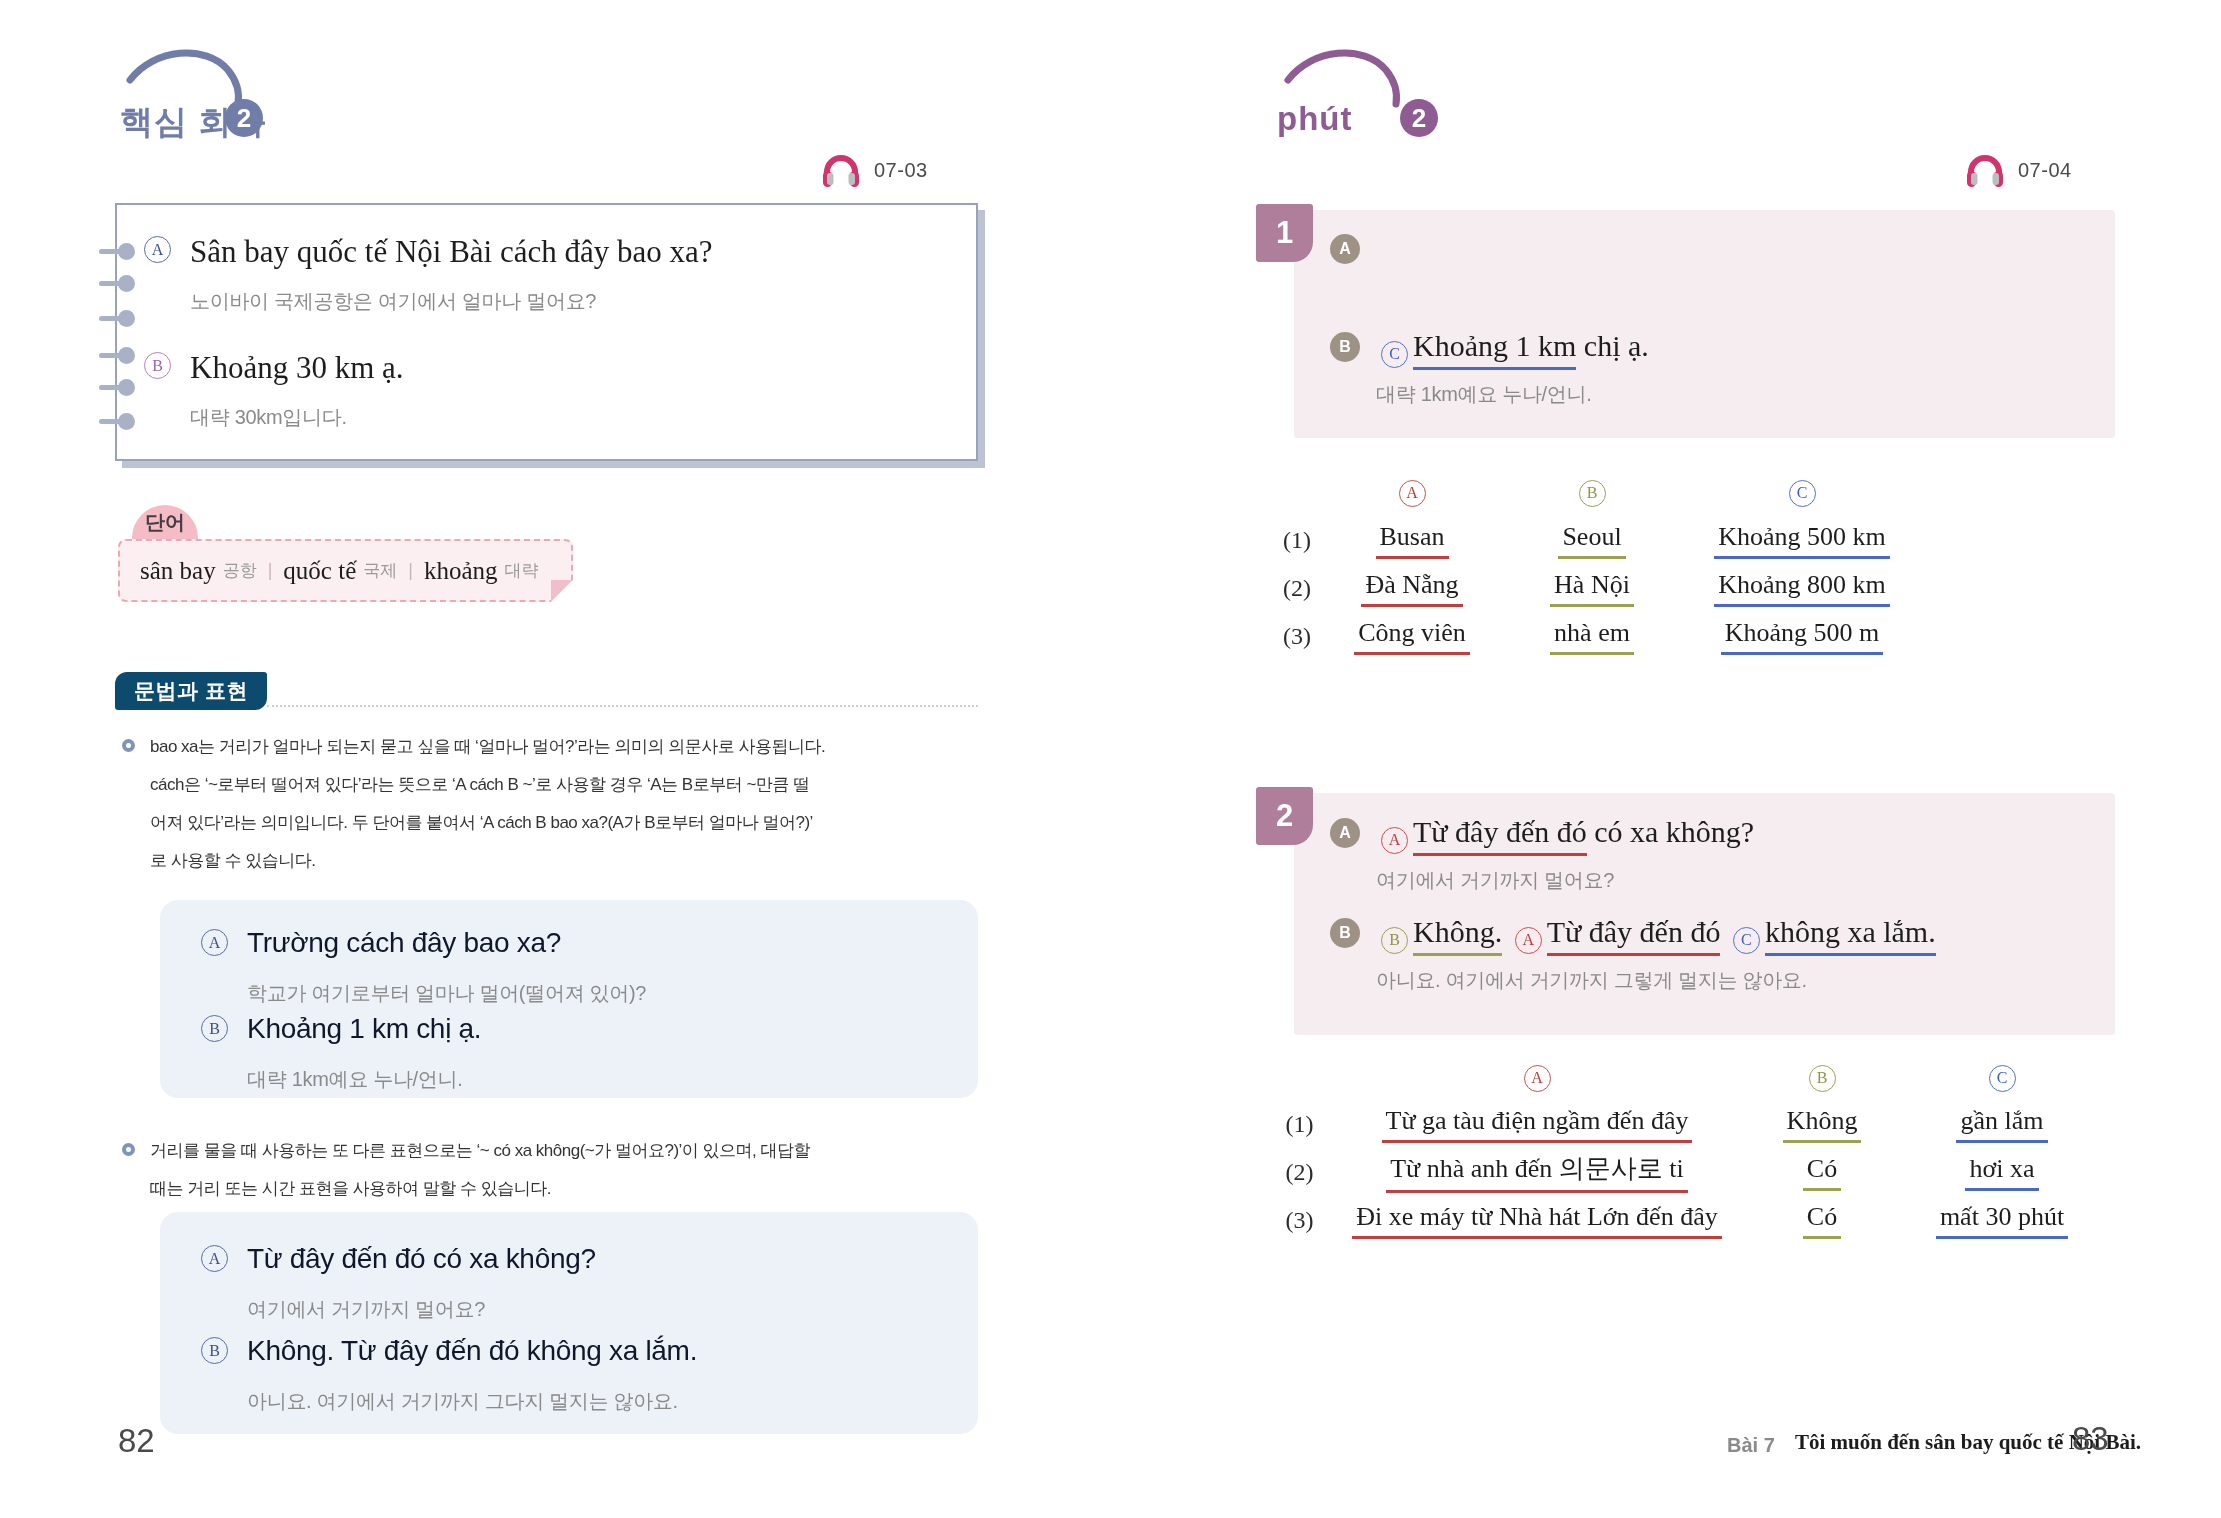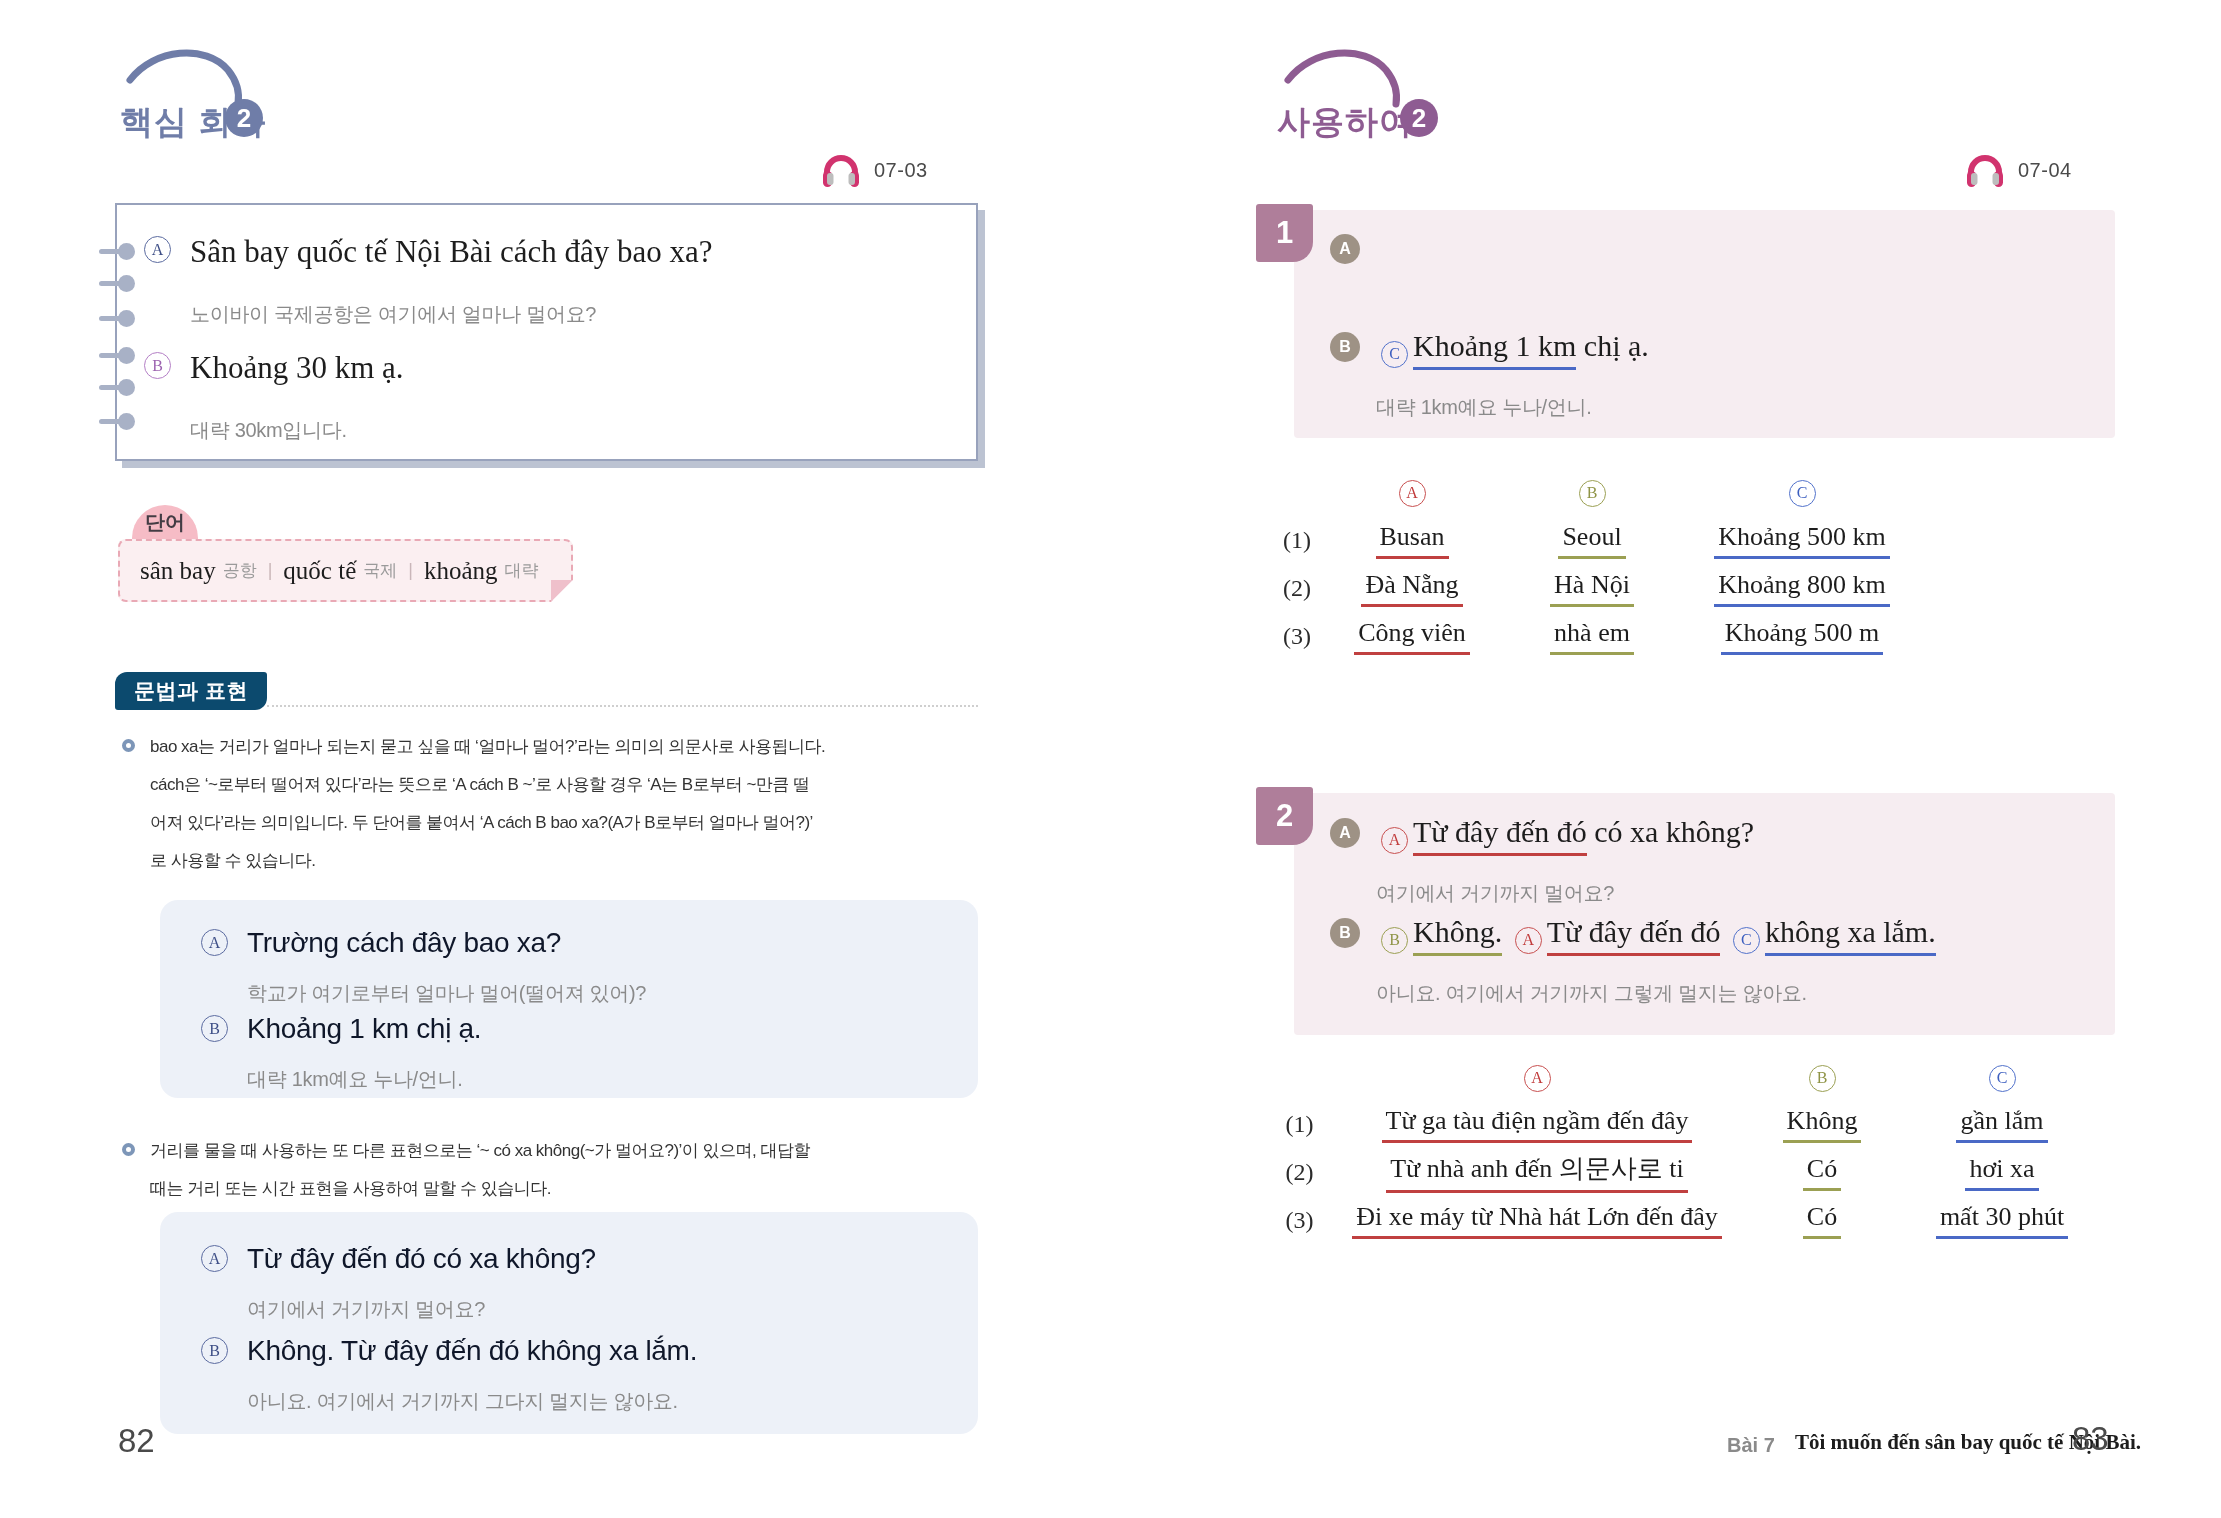--- a/index.html
+++ b/index.html
@@ -31,21 +31,21 @@
   .dlg-row { position:absolute; left:22px; display:flex; gap:14px; align-items:flex-start; }
   .clab { display:inline-flex; width:27px; height:27px; border:1.5px solid; border-radius:50%;
           align-items:center; justify-content:center; font-family:"Liberation Serif", serif;
           font-size:16px; flex:none; margin:0 5px; position:relative; top:3px; }
   .clab.navy  { color:#3D4E86; border-color:#5B6BA0; }
   .clab.violet{ color:#9C63B0; border-color:#B47FC6; }
   .clab.red   { color:#C13B3B; border-color:#C85050; }
   .clab.olive { color:#8F9446; border-color:#9BA053; }
   .clab.blue  { color:#3C5EBF; border-color:#5272CB; }
   .viet-serif { font-family:"Liberation Serif", serif; font-size:31px; color:#1d1d1d; line-height:1.25; }
-  .kor-sub { font-size:20px; color:#8A8A8A; margin-top:29px; letter-spacing:-0.3px; }
+  .kor-sub { font-size:20px; color:#8A8A8A; margin-top:16px; letter-spacing:-0.3px; }
 
   
   .vocab-tag { position:absolute; left:132px; top:505px; width:66px; height:35px; background:#F6BCC6;
                border-radius:33px 33px 0 0; display:flex; align-items:center; justify-content:center;
                font-size:20px; font-weight:bold; color:#433C44; }
   .vocab-box { position:absolute; left:118px; top:539px; width:455px; height:63px; background:#FBEFF1;
                border:2px dashed #E9A9B5; border-radius:8px; display:flex; align-items:center; padding:0 20px; }
   .v-viet { font-family:"Liberation Serif", serif; font-size:25px; color:#1d1d1d; }
   .v-kor  { font-size:17px; color:#9a9a9a; margin-left:7px; }
   .v-sep  { font-size:18px; color:#c9b6b9; margin:0 11px; }
@@ -232,21 +232,21 @@
     </div>
 
     <div class="pagenum" style="left:118px; top:1422px;">82</div>
   </section>
 
   <section class="page">
 
     <svg class="swoosh" style="left:1258px; top:42px;" width="170" height="100" viewBox="0 0 170 100">
       <path d="M30 38 C54 6 106 2 128 28 C136 38 140 50 138 62" fill="none" stroke="#8E5C92" stroke-width="7" stroke-linecap="round"></path>
     </svg>
-    <div class="sec-title purple" style="left:1277px; top:100px;">사용하여</div>
+    <div class="sec-title purple" style="left:1277px; top:100px;">phút</div>
     <div class="sec-num purple" style="left:1400px; top:99px;">2</div>
 
     <div class="audio" style="left:1962px; top:152px;">
       <svg width="46" height="36" viewBox="0 0 46 36">
         <path d="M9 23 v-3 a14 14 0 0 1 28 0 v3" fill="none" stroke="#D1336E" stroke-width="6" stroke-linecap="round"></path>
         <rect x="5" y="19" width="9" height="16" rx="4.5" fill="#D1336E"></rect>
         <rect x="9" y="21" width="6.5" height="12" rx="3" fill="#BDBDBD"></rect>
         <rect x="32" y="19" width="9" height="16" rx="4.5" fill="#D1336E"></rect>
         <rect x="30.5" y="21" width="6.5" height="12" rx="3" fill="#BDBDBD"></rect>
       </svg>

